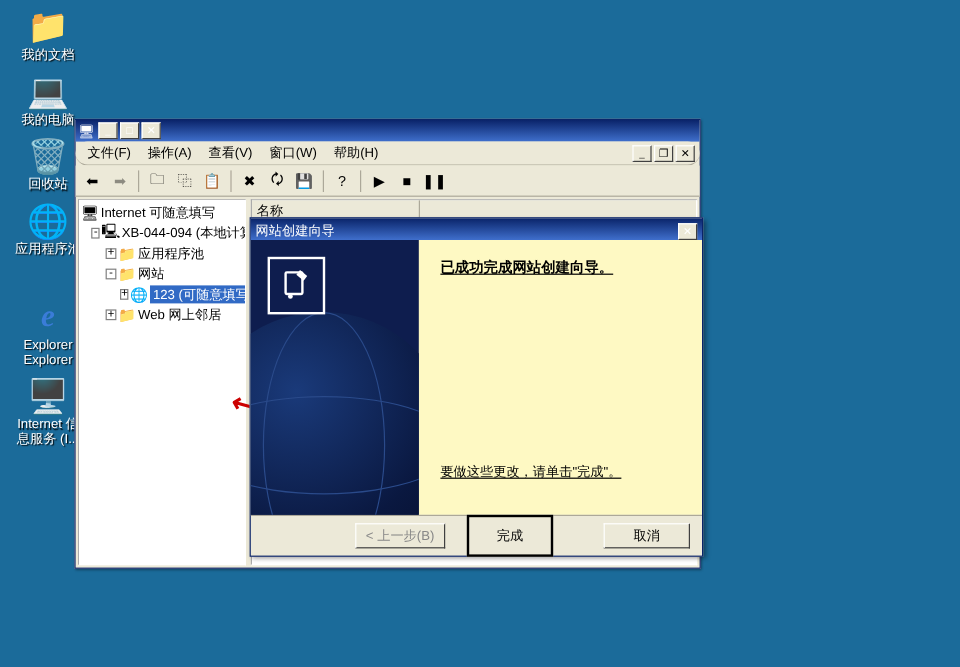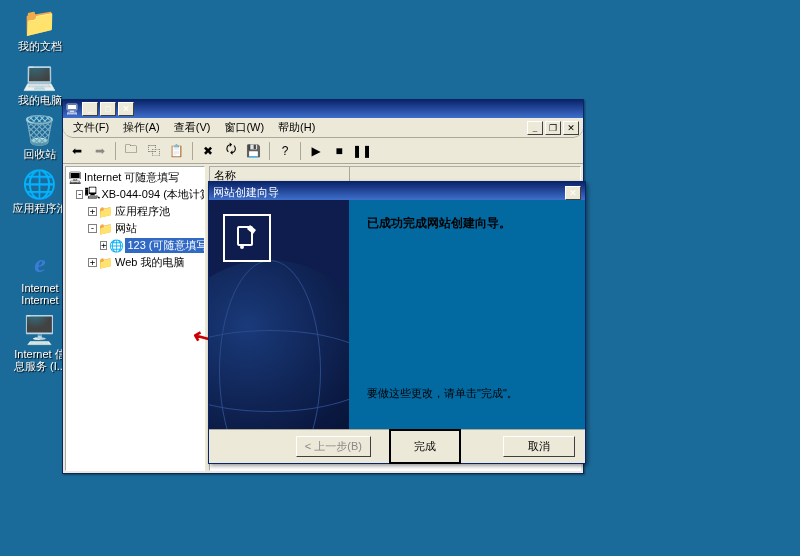--- a/index.html
+++ b/index.html
@@ -36,21 +36,21 @@
 
 .tree-row { white-space:nowrap; padding:1px 0; display:flex; align-items:center; gap:2px; cursor:pointer; }
 .tree-row .exp { width:9px;height:9px;border:1px solid #808080;background:#fff;font-size:9px;line-height:7px;text-align:center;font-family:monospace;}
 .tree-ico { width:14px;height:14px;display:inline-flex;align-items:center;justify-content:center;font-size:12px; }
 .tree-text.selected { background:#316ac5; color:#fff; padding:0 2px; }
 .arrow-annotation { position:absolute; color:#c00; font-size:22px; font-weight:bold; transform:rotate(-30deg); }
 
 
 .wizard { position:absolute; left:208px; top:181px; width:378px; height:283px; background:#ece9d8; border:1px solid #0a246a; box-shadow:2px 2px 4px rgba(0,0,0,.4); z-index:10; }
 .wiz-title { height:18px; background:linear-gradient(#0a246a,#3f6fcc); color:#fff;font-size:11px;display:flex;align-items:flex-end;padding:0 4px; justify-content:space-between;}
-.wiz-body { display:flex; height:calc(100% - 18px - 34px); background:#0369a1; }
+.wiz-body { display:flex; height:calc(100% - 18px - 34px); background:#fef9c3;text-decoration:underline; }
 .wiz-side { width:140px; background:#0e1d4e; position:relative; overflow:hidden; }
 .wiz-side .globe { position:absolute; width:220px;height:220px;border-radius:50%;left:-50px;top:60px;
   background: radial-gradient(circle at 40% 30%, #1a3a7a 0%, #0a1840 60%, #050c28 100%); }
 .wiz-side .globe::before,.wiz-side .globe::after { content:'';position:absolute;border:1px solid #2a4a8a;border-radius:50%; }
 .wiz-side .globe::before { width:220px;height:80px;left:0;top:70px; }
 .wiz-side .globe::after { width:100px;height:220px;left:60px;top:0; }
 .wiz-icon { position:absolute; left:14px; top:14px; width:48px;height:48px;border:2px solid #fff;display:flex;align-items:center;justify-content:center;background:#0e1d4e; }
 .wiz-main { flex:1; padding:14px 18px; font-size:12px; display:flex;flex-direction:column; }
 .wiz-heading { font-weight:bold; font-size:12px; margin-bottom:auto; line-height:1.5; }
 .wiz-finish-note { margin-bottom:14px; font-size:11px; }
@@ -73,21 +73,21 @@
 <div class="desktop-icon" style="left:10px;top:114px">
   <div class="di-img">🗑️</div>
   <div class="di-label">回收站</div>
 </div>
 <div class="desktop-icon" style="left:10px;top:168px">
   <div class="di-img">🌐</div>
   <div class="di-label">应用程序池</div>
 </div>
 <div class="desktop-icon" style="left:10px;top:248px">
   <div class="di-img" style="font-family:Georgia;font-style:italic;color:#3a7cd8;font-weight:bold;font-size:26px">e</div>
-  <div class="di-label">Internet Internet</div>
+  <div class="di-label">Explorer Explorer</div>
 </div>
 <div class="desktop-icon" style="left:10px;top:314px">
   <div class="di-img">🖥️</div>
   <div class="di-label">Internet 信息服务 (I...</div>
 </div>
 
 <div class="win">
   <div class="titlebar">
     <span class="ti">🖥</span>
     <div class="winbtns">
@@ -153,21 +153,21 @@
         <span>网站</span>
       </div>
       <div class="tree-row" style="padding-left:32px">
         <span class="exp">+</span>
         <span class="tree-ico">🌐</span>
         <span class="tree-text selected">123 (可随意填写)</span>
       </div>
       <div class="tree-row" style="padding-left:20px">
         <span class="exp">+</span>
         <span class="tree-ico">📁</span>
-        <span>Web 我的电脑</span>
+        <span>Web 网上邻居</span>
       </div>
     </div>
 
     <div class="list-pane">
       <div class="list-header">
         <div class="col name">名称</div>
         <div class="col status">状况</div>
       </div>
       <div style="flex:1;background:#fff"></div>
     </div>

